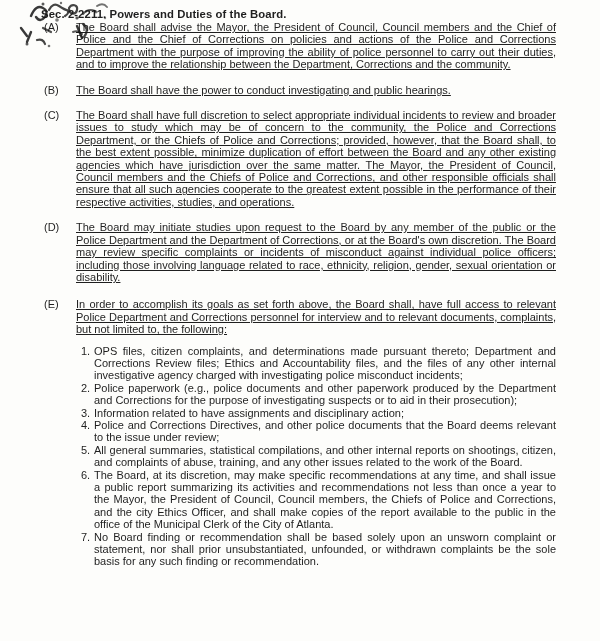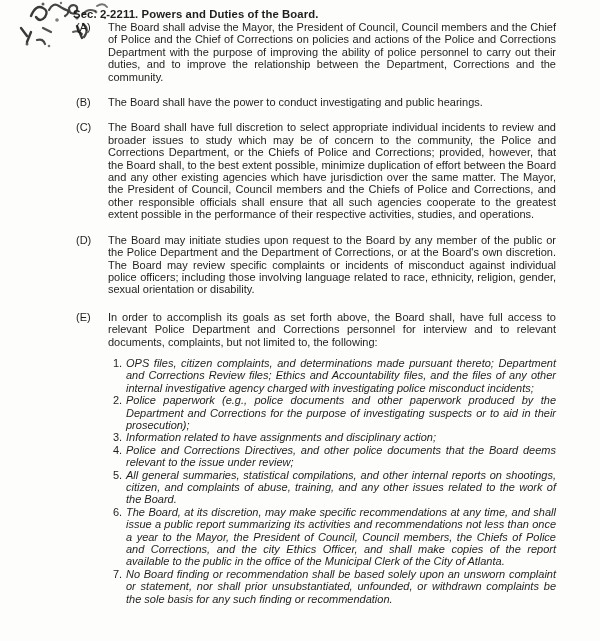--- a/index.html
+++ b/index.html
@@ -8,21 +8,21 @@
     font-family: "Liberation Sans", sans-serif;
     background: #ffffff;
   }
   .page {
     position: relative;
     width: 600px;
     height: 641px;
     background: #fdfdfb;
     color: #1f1f1f;
     overflow: hidden;
-    padding: 8px 44px 0 76px;
+    padding: 8px 44px 0 44px;
     font-size: 11px;
     line-height: 12.4px;
   }
   .scribble {
     position: absolute;
     left: 13px;
     top: 0px;
     width: 108px;
     height: 54px;
     pointer-events: none;
@@ -42,37 +42,37 @@
   }
   .para + .para { margin-top: 13px; }
   .para.gap-lg { margin-top: 15px; }
   .letter {
     flex: none;
     width: 32px;
   }
   .ptext {
     flex: 1;
     text-align: justify;
+    text-decoration: underline;
   }
   .olist {
     margin-left: 37px;
     margin-top: 9px;
   }
   .item {
     display: flex;
     align-items: flex-start;
   }
   .num {
     flex: none;
     width: 13px;
   }
   .itext {
     flex: 1;
     text-align: justify;
-    font-style: italic;
   }
   .ink { stroke: #161616; fill: none; stroke-linecap: round; }
 </style>
 </head>
 <body>
 
 <div class="page">
 
   <svg class="scribble" viewBox="0 0 108 54" aria-hidden="true">
     <path class="ink" d="M18 16 q5 -12 12 -8 q6 3 2 9 q-5 6 -9 0" stroke-width="2.4" opacity="0.85"></path>

